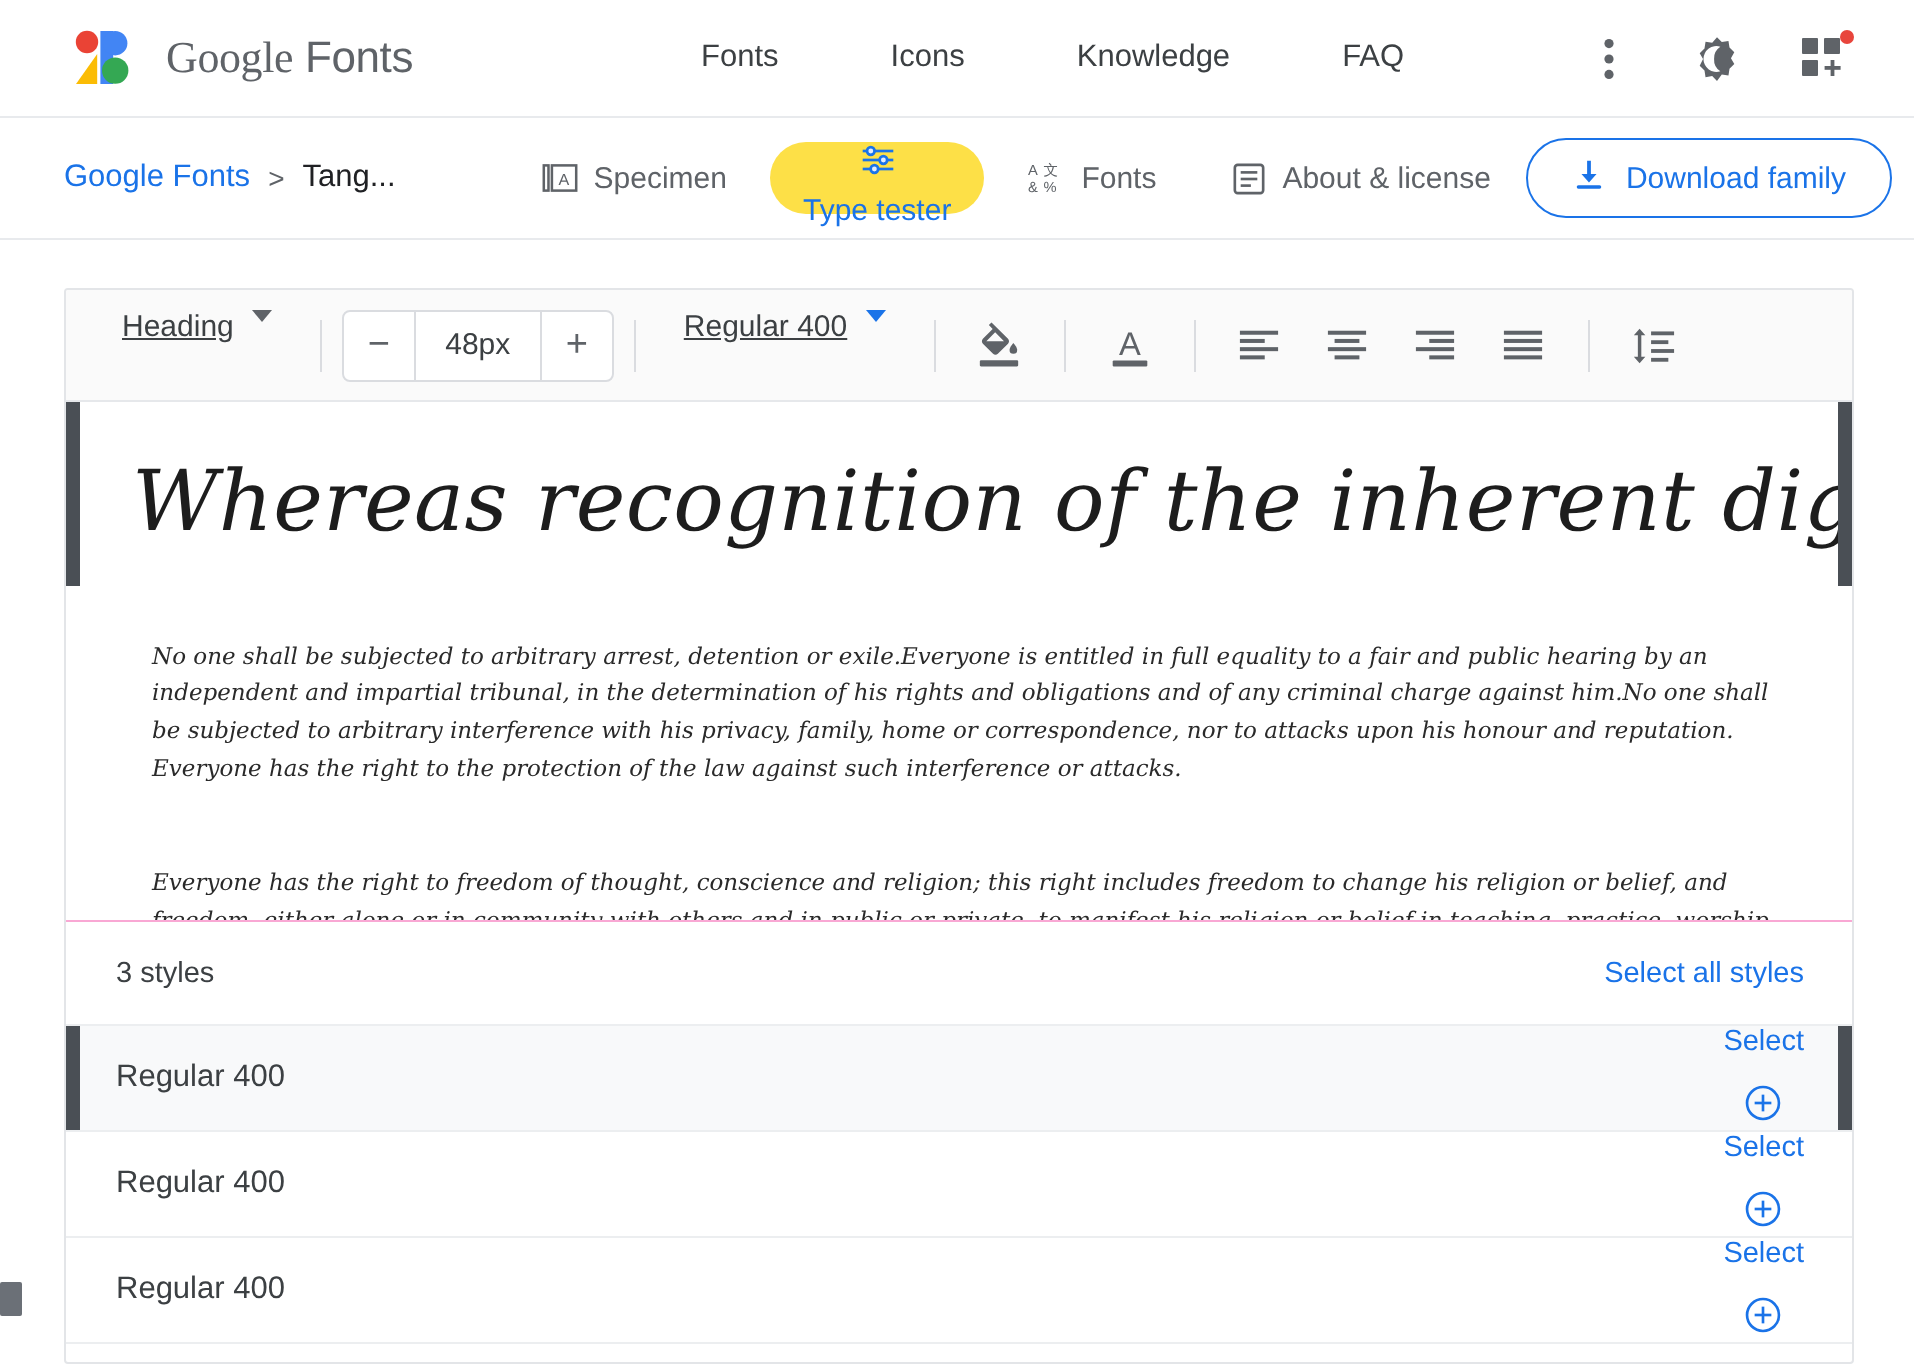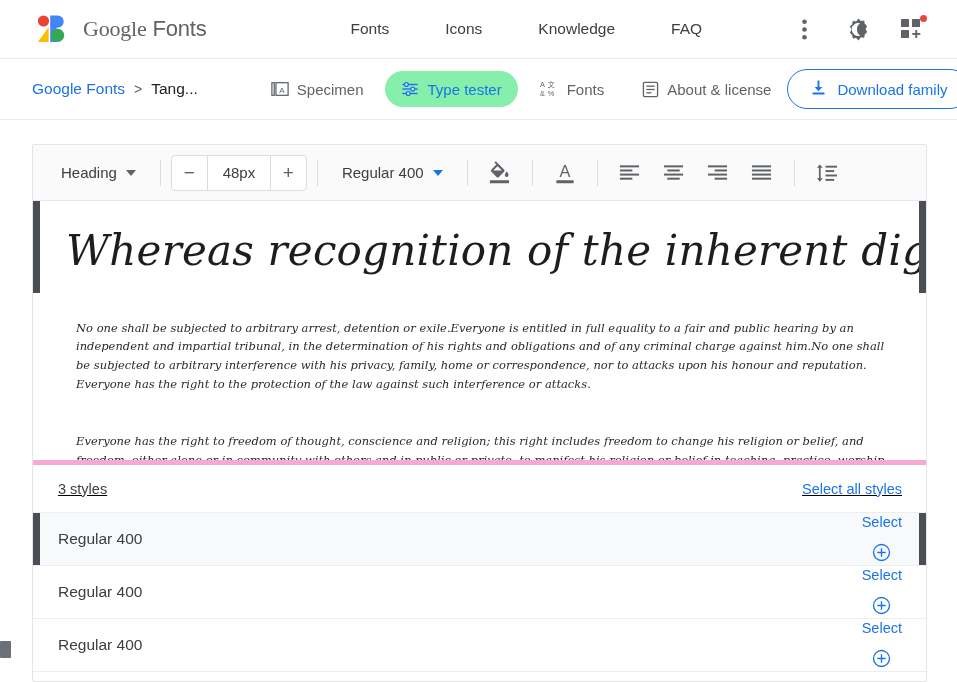--- a/index.html
+++ b/index.html
@@ -109,22 +109,23 @@
     gap: 8px;
     height: 36px;
     padding: 0 16px;
     border-radius: 18px;
     font-size: 15px;
     color: #5f6368;
     cursor: pointer;
     white-space: nowrap;
   }
   .tab.active {
-    background: #86efac;
+    background: #fde047;
     color: #1a73e8;
+    flex-direction: column;
   }
   .tab svg { display:block; flex: none; }
   .dl-btn {
     margin-left: auto;
     display: flex;
     align-items: center;
     gap: 10px;
     height: 40px;
     padding: 0 22px;
     border: 1px solid #1a73e8;
@@ -154,24 +155,24 @@
   .toolbar {
     height: 56px;
     display: flex;
     align-items: center;
     padding: 0 14px;
     background: #fafafa;
     border-bottom: 1px solid #e6e8eb;
     gap: 0;
   }
   .tb-select {
-    display: flex; align-items: center; gap: 9px;
+    display: flex; align-items: flex-start; gap: 9px;
     font-size: 15px; color: #3c4043;
     padding: 0 14px; height: 36px;
-    cursor: pointer; white-space: nowrap;
+    cursor: pointer; white-space: nowrap; text-decoration: underline;
   }
   .caret {
     width: 0; height: 0;
     border-left: 5px solid transparent;
     border-right: 5px solid transparent;
     border-top: 6px solid #5f6368;
   }
   .caret.blue { border-top-color: #1a73e8; }
   .tb-div {
     width: 1px; height: 26px;
@@ -249,24 +250,23 @@
   }
   .pv-para.first { margin-top: 41px; }
   .pv-para.second { margin-top: 38px; }
 
   
   .styles-head {
     height: 53px;
     display: flex;
     align-items: center;
     padding: 0 24px 0 25px;
-    border-top: 5px solid #f9a8d4;
+    border-top: 1px solid #f9a8d4;
     border-bottom: 1px solid #eceef0;
     background: #fff;
-    text-decoration: underline;
   }
   .styles-count { font-size: 14.5px; color: #3c4043; }
   .select-all {
     margin-left: auto;
     font-size: 14.5px;
     color: #1a73e8;
     cursor: pointer;
   }
   .style-row {
     height: 53px;

